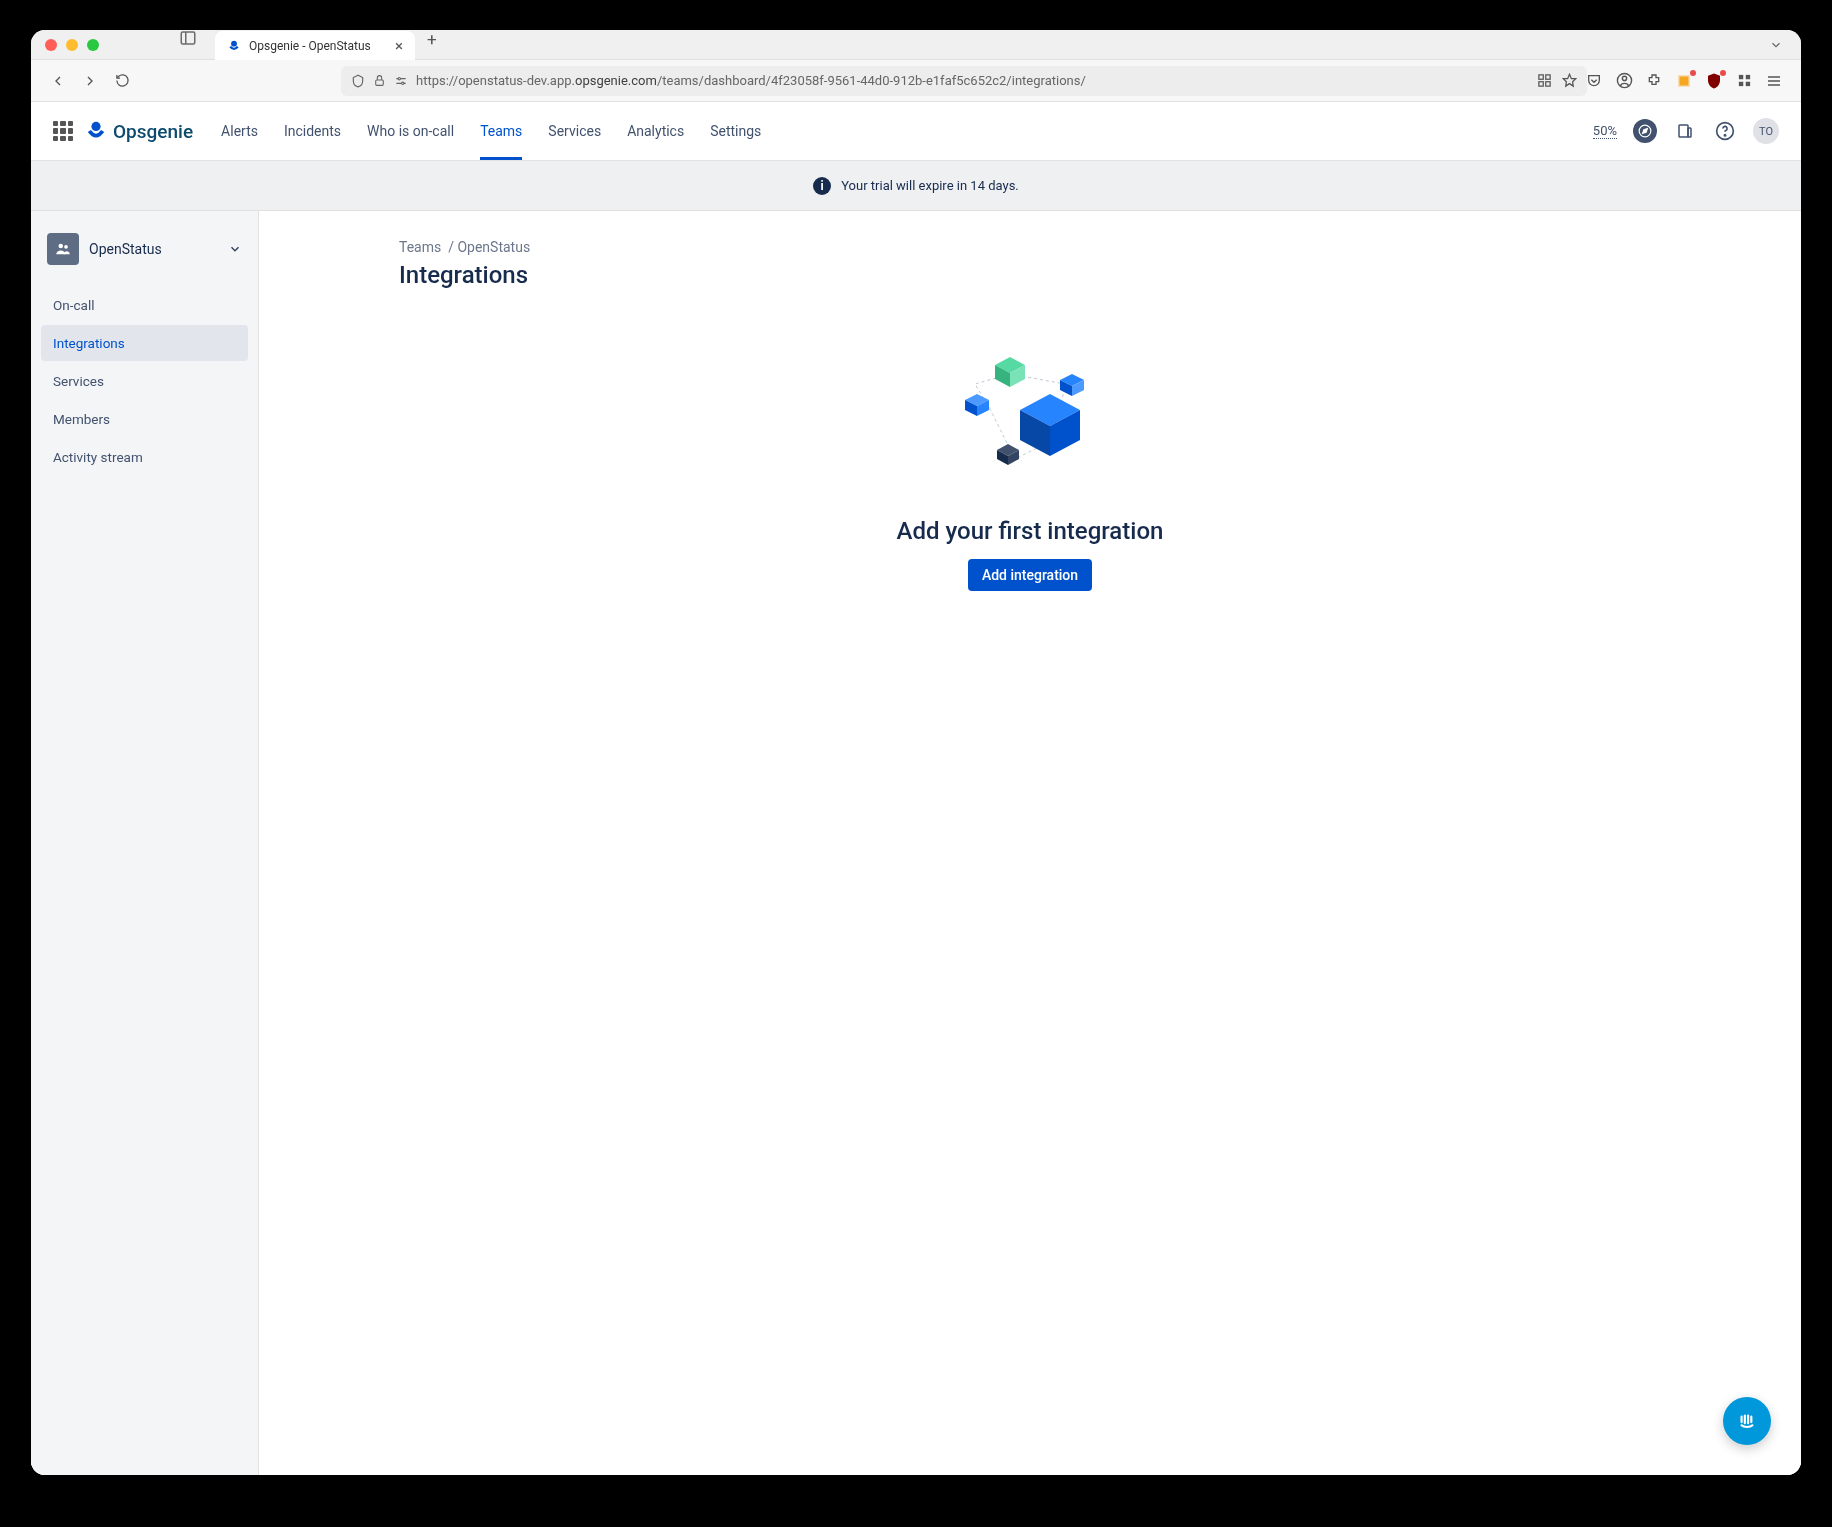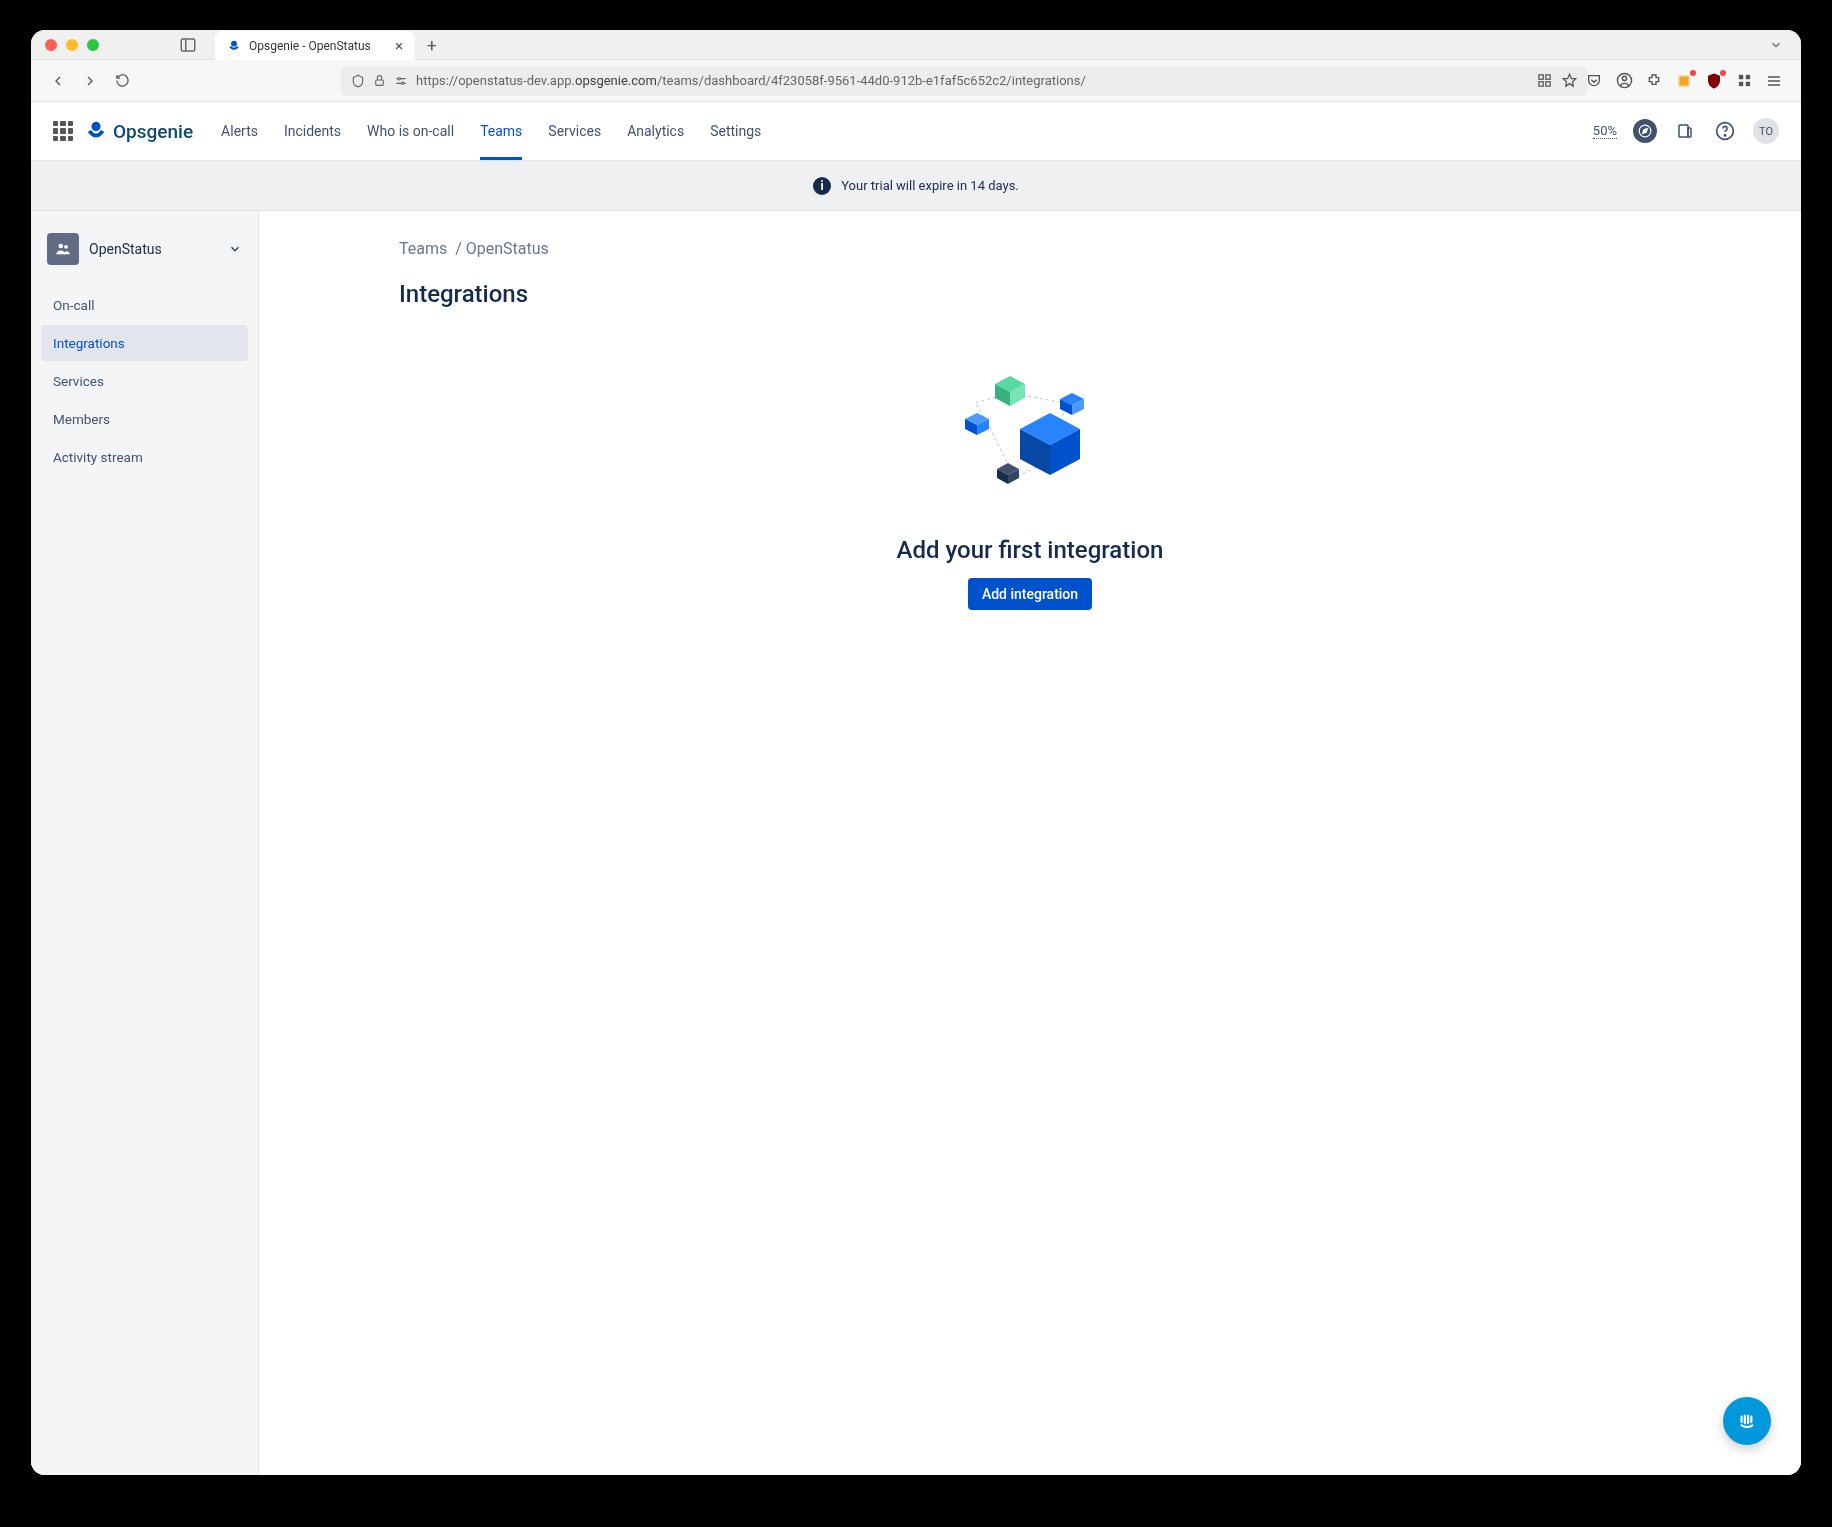--- a/index.html
+++ b/index.html
@@ -2,21 +2,21 @@
 <html><head>
 <meta charset="utf-8">
 <style>
 *{box-sizing:border-box;margin:0;padding:0;font-family:-apple-system,BlinkMacSystemFont,"Segoe UI",Roboto,Helvetica,Arial,sans-serif}
 body{background:#000;display:flex;justify-content:center;align-items:flex-start;padding:30px}
 .window{width:1770px;height:1445px;background:#f4f5f7;border-radius:14px;overflow:hidden;box-shadow:0 10px 40px rgba(0,0,0,.4);display:flex;flex-direction:column}
 .chrome-top{height:30px;background:#f0f0f0;display:flex;align-items:center;padding:0 14px;border-bottom:1px solid #e0e0e0;position:relative}
 .traffic{display:flex;gap:9px}
 .traffic span{width:12px;height:12px;border-radius:50%}
 .t-red{background:#ff5f57}.t-yel{background:#febc2e}.t-grn{background:#28c840}
-.tab-area{display:flex;align-items:center;margin-left:80px}
+.tab-area{display:flex;margin-left:80px}
 .sidebar-icon{width:18px;height:18px;color:#6b6b6b;margin-right:18px}
 .tab{background:#fff;border-radius:8px 8px 0 0;height:30px;display:flex;align-items:center;padding:0 12px;gap:8px;font-size:12px;color:#333;min-width:200px;margin-top:2px}
 .tab-favicon{width:14px;height:14px;color:#0052CC}
 .tab-close{color:#555;font-size:15px;margin-left:auto}
 .new-tab{margin-left:12px;color:#555;font-size:17px}
 .chevron-right-top{position:absolute;right:18px;color:#666}
 .addr{height:42px;background:#f7f7f7;display:flex;align-items:center;padding:0 14px;gap:6px;border-bottom:1px solid #e0e0e0}
 .nav-btn{width:26px;height:26px;display:flex;align-items:center;justify-content:center;color:#555;border-radius:4px}
 .url-bar{flex:1;margin:0 200px;height:30px;background:#ededed;border-radius:6px;display:flex;align-items:center;padding:0 10px;font-size:13px;color:#666;gap:8px}
 .url-text{white-space:nowrap}
@@ -44,21 +44,21 @@
 .banner{background:#dfe1e680}
 .info-ico{width:18px;height:18px;background:#172B4D;border-radius:50%;color:#fff;display:flex;align-items:center;justify-content:center;font-size:12px;font-weight:700}
 .sidebar{width:228px;background:#f4f5f7;border-right:1px solid #e2e2e2;padding:16px 10px}
 .team-select{display:flex;align-items:center;gap:10px;padding:6px;border-radius:4px;margin-bottom:16px}
 .team-ico{width:32px;height:32px;background:#5E6C84;border-radius:4px;color:#fff;display:flex;align-items:center;justify-content:center}
 .team-name{font-size:14px;color:#172B4D;flex:1}
 .team-chev{color:#344563}
 .side-item{padding:10px 12px;font-size:13.5px;color:#42526E;border-radius:4px;margin-bottom:2px}
 .side-item.active{background:#e2e6ec;color:#0052CC}
 .main{flex:1;background:#fff;padding:28px 140px}
-.crumbs{font-size:16px;color:#6B778C;margin-bottom:22px}
+.crumbs{font-size:14px;color:#6B778C;margin-bottom:6px}
 .crumbs a{color:#6B778C;text-decoration:none}
 .page-title{font-size:24px;font-weight:500;color:#172B4D}
 .empty{margin-top:50px;display:flex;flex-direction:column;align-items:center;text-align:center}
 .illus{width:170px;height:150px;position:relative;margin-bottom:28px}
 .empty h2{font-size:24px;font-weight:500;color:#172B4D;margin-bottom:14px}
 .empty p{font-size:13.5px;color:#42526E;max-width:460px;line-height:1.55;margin-bottom:22px}
 .btn-primary{background:#0052CC;color:#fff;border:none;border-radius:4px;padding:8px 14px;font-size:14px;font-weight:500;cursor:pointer}
 .intercom{position:absolute;bottom:30px;right:30px;width:48px;height:48px;border-radius:50%;background:#0098db;color:#fff;display:flex;align-items:center;justify-content:center;box-shadow:0 4px 12px rgba(0,0,0,.2)}
 .content-wrap{position:relative;flex:1;display:flex}
 svg{display:block}

